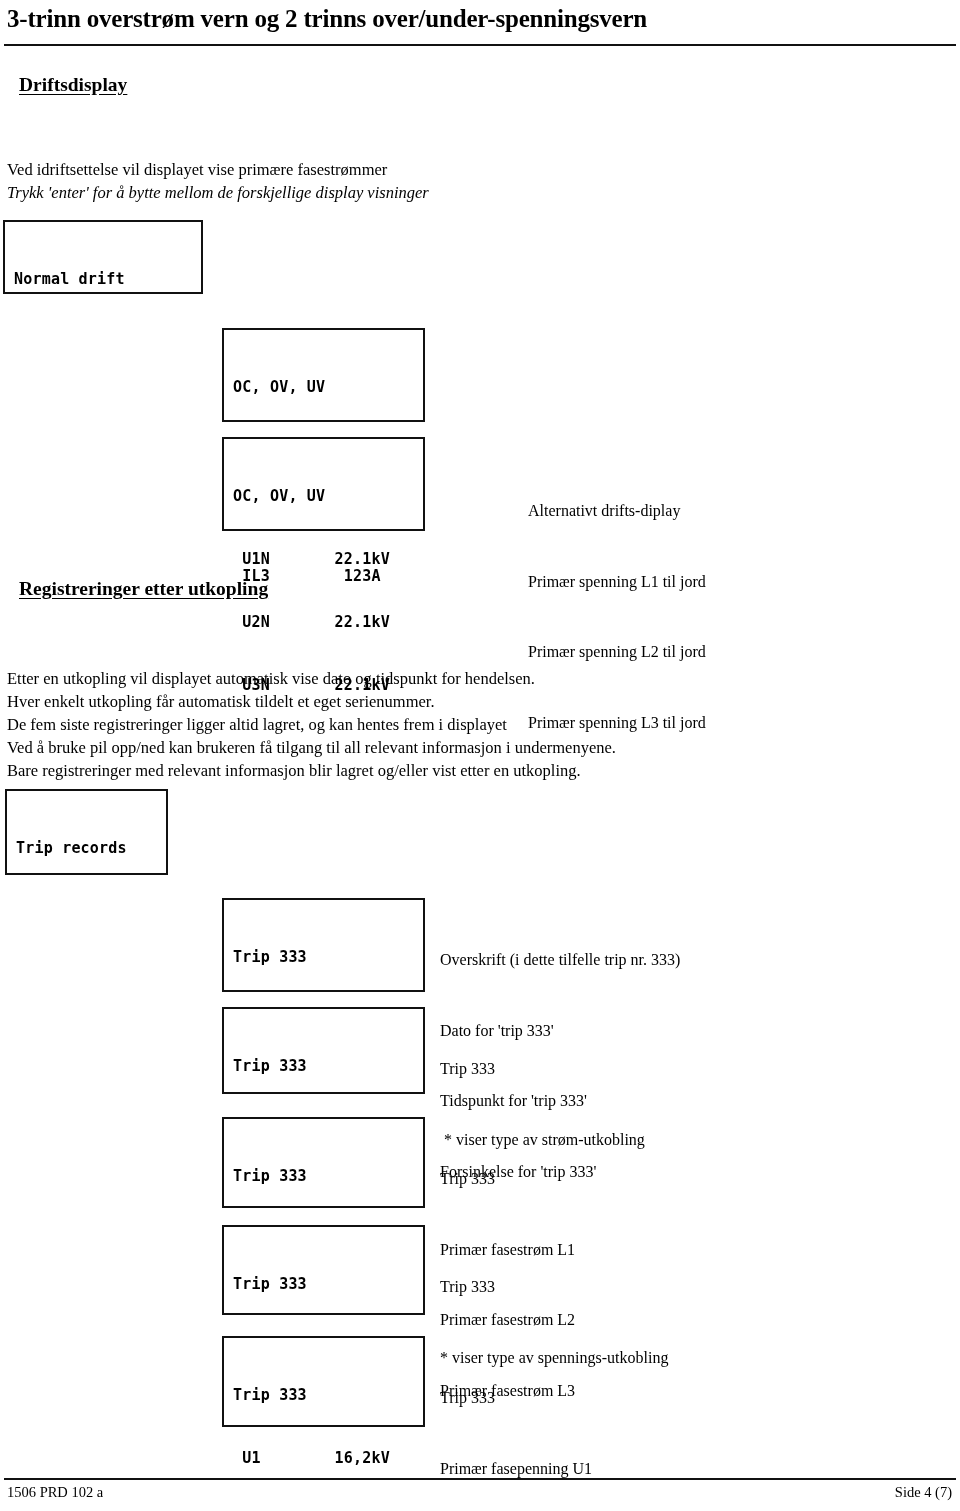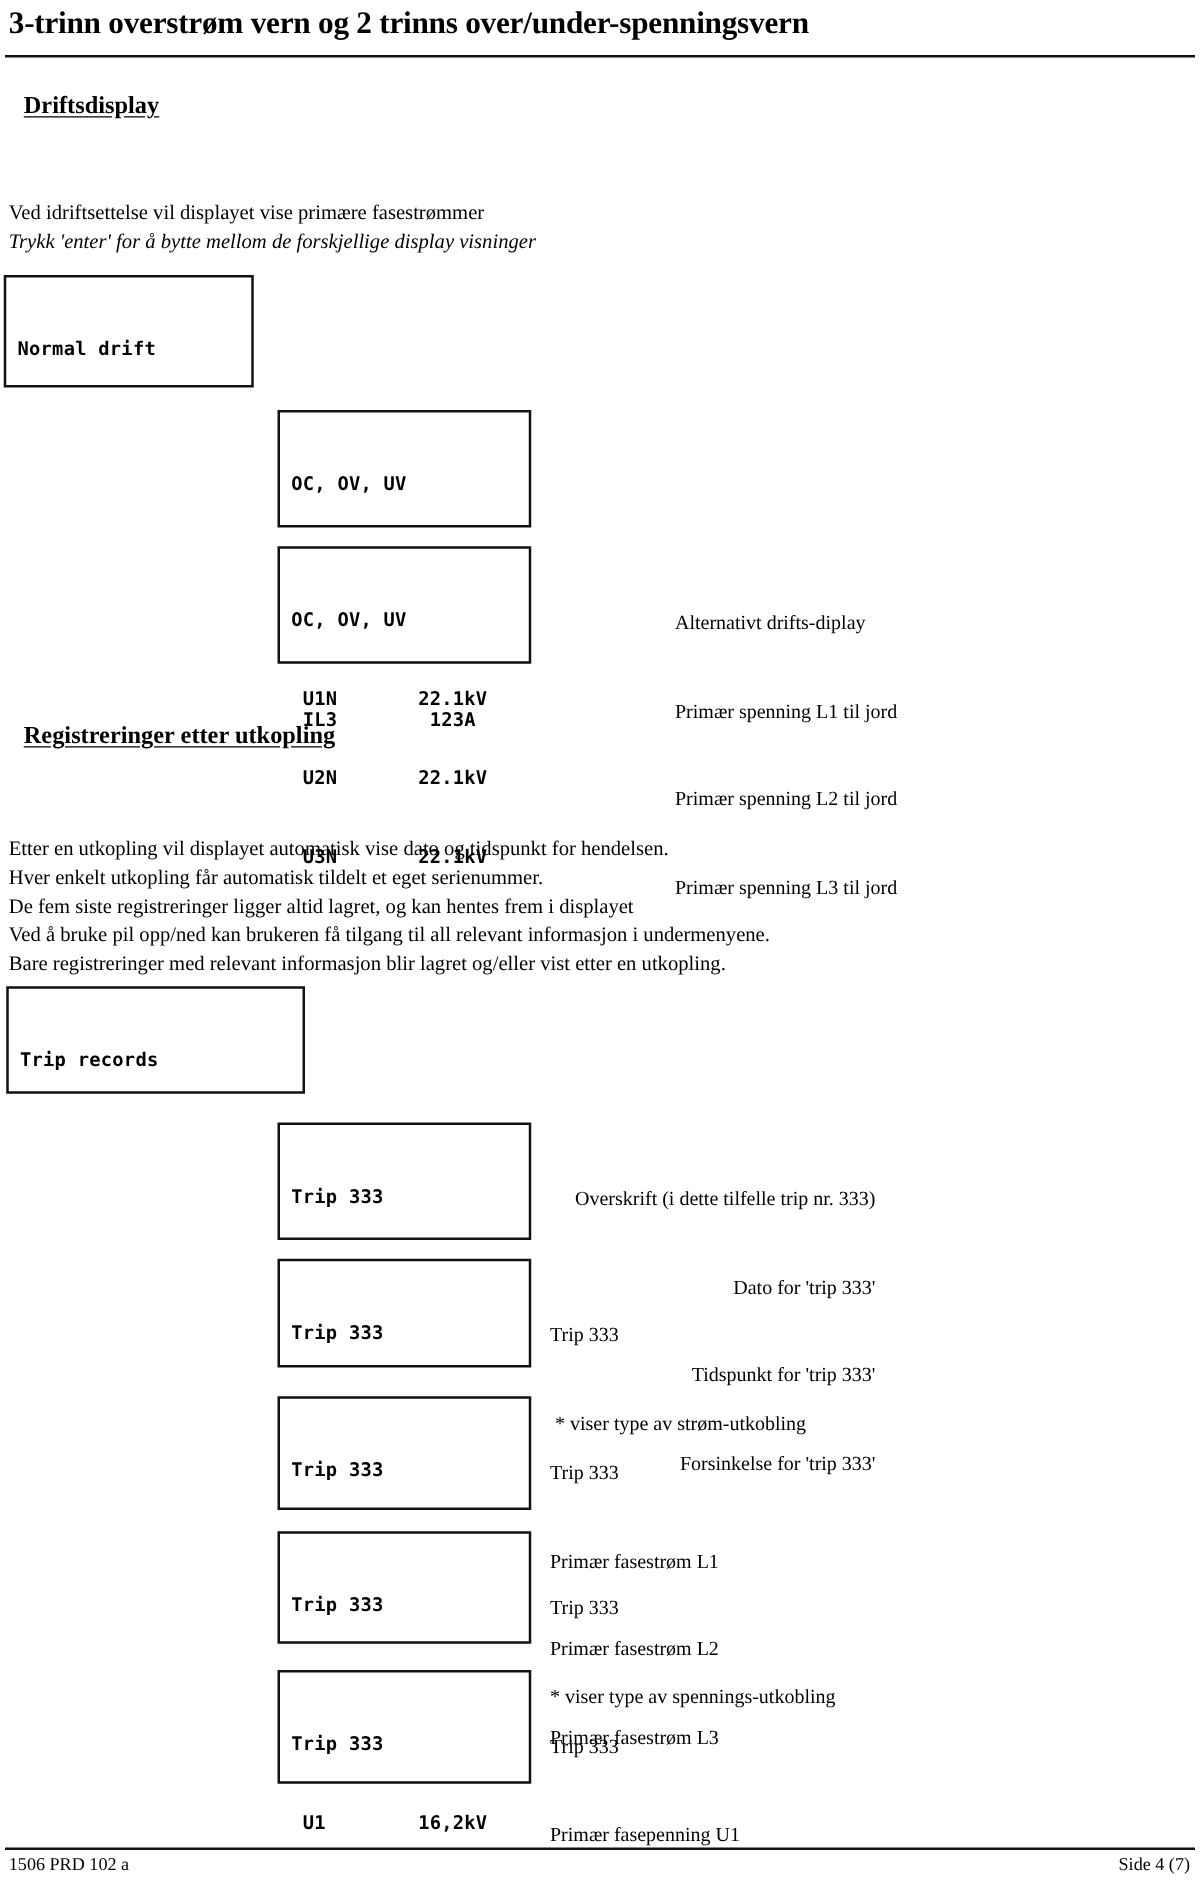--- a/index.html
+++ b/index.html
@@ -120,69 +120,69 @@
 <div class="page">
 
   <div class="doc-title">3-trinn overstrøm vern og 2 trinns over/under-spenningsvern</div>
   <div class="header-rule"></div>
 
   <div class="section-heading" style="left:7px; top:74px;">Driftsdisplay</div>
 
   <div class="para" style="left:7px; top:114px;">Ved idriftsettelse vil displayet vise primære fasestrømmer</div>
   <div class="para" style="left:7px; top:137px;font-style:italic;">Trykk 'enter' for å bytte mellom de forskjellige display visninger</div>
 
-  <div class="lcd" style="left:3px; top:220px; width:200px; height:90px;">
+  <div class="lcd" style="left:3px; top:220px; width:200px; height:74px;">
     <span class="row">Normal drift</span>
     <span class="row"></span>
     <span class="row"></span>
     <span class="row"></span>
   </div>
 
   <div class="lcd" style="left:222px; top:328px; width:203px; height:94px;">
     <span class="row">OC, OV, UV</span>
     <span class="row"> IL1        124A</span>
     <span class="row"> IL2        120A</span>
     <span class="row"> IL3        123A</span>
   </div>
 
   <div class="lcd" style="left:222px; top:437px; width:203px; height:94px;">
     <span class="row">OC, OV, UV</span>
     <span class="row"> U1N       22.1kV</span>
     <span class="row"> U2N       22.1kV</span>
     <span class="row"> U3N       22.1kV</span>
   </div>
-  <div class="annot" style="left:528px; top:440px;margin-left:12px;">
+  <div class="annot" style="left:528px; top:452px;">
     <span class="line">Alternativt drifts-diplay</span>
     <span class="line">Primær spenning L1 til jord</span>
     <span class="line">Primær spenning L2 til jord</span>
     <span class="line">Primær spenning L3 til jord</span>
   </div>
 
   <div class="section-heading" style="left:7px; top:578px;">Registreringer etter utkopling</div>
 
   <div class="para" style="left:7px; top:623px;">Etter en utkopling vil displayet automatisk vise dato og tidspunkt for hendelsen.</div>
   <div class="para" style="left:7px; top:646px;">Hver enkelt utkopling får automatisk tildelt et eget serienummer.</div>
   <div class="para" style="left:7px; top:669px;">De fem siste registreringer ligger altid lagret, og kan hentes frem i displayet</div>
   <div class="para" style="left:7px; top:692px;">Ved å bruke pil opp/ned kan brukeren få tilgang til all relevant informasjon i undermenyene.</div>
   <div class="para" style="left:7px; top:715px;">Bare registreringer med relevant informasjon blir lagret og/eller vist etter en utkopling.</div>
 
-  <div class="lcd" style="left:5px; top:789px; width:239px; height:86px;">
+  <div class="lcd" style="left:5px; top:789px; width:163px; height:86px;">
     <span class="row">Trip records</span>
     <span class="row"></span>
     <span class="row"></span>
     <span class="row"></span>
   </div>
 
   <div class="lcd" style="left:222px; top:898px; width:203px; height:94px;">
     <span class="row">Trip 333</span>
     <span class="row"> 2002-12-24</span>
     <span class="row"> 12:13:14.123</span>
     <span class="row"> Delay 0.05s</span>
   </div>
-  <div class="annot" style="left:460px; top:901px;text-align:right;">
+  <div class="annot" style="left:440px; top:901px;">
     <span class="line">Overskrift (i dette tilfelle trip nr. 333)</span>
     <span class="line">Dato for 'trip 333'</span>
     <span class="line">Tidspunkt for 'trip 333'</span>
     <span class="line">Forsinkelse for 'trip 333'</span>
   </div>
 
   <div class="lcd" style="left:222px; top:1007px; width:203px; height:87px;">
     <span class="row">Trip 333</span>
     <span class="row"> I&gt;  I&gt;&gt;  I&gt;&gt;&gt;*</span>
     <span class="row"></span>

